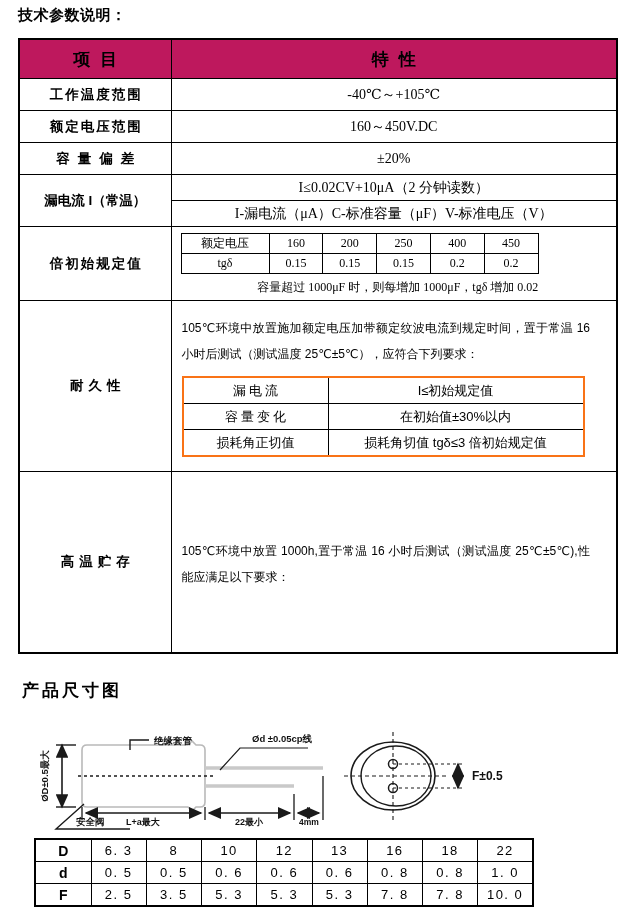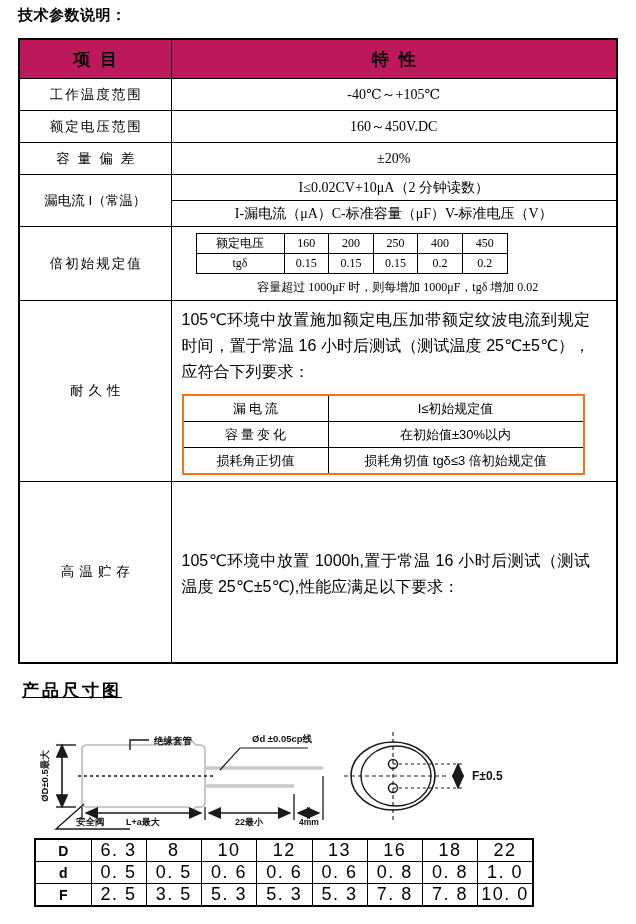--- a/index.html
+++ b/index.html
@@ -44,21 +44,21 @@
     text-align: center;
     font-size: 17px;
     font-weight: bold;
     letter-spacing: 10px;
     text-indent: 10px;
   }
 
   .item-cell {
     text-align: center;
     font-size: 13.5px;
-    font-weight: normal;
+    font-weight: bold;
     letter-spacing: 2px;
     text-indent: 2px;
     padding: 4px 2px;
     margin-left: 12px;
   }
   .item-sp { letter-spacing: 5px; text-indent: 5px; }
   .item-sp2 { letter-spacing: 8px; text-indent: 8px; }
   .item-tight { letter-spacing: 0px; text-indent: 0; }
 
   .val-cell {
@@ -70,43 +70,43 @@
   .r-temp, .r-volt, .r-tol { height: 31px; }
 
   .leak-a { height: 25px; }
   .leak-b { height: 25px; }
 
   
   .tgd-wrap { padding: 6px 0 4px 8px; }
   .tgd-table {
     border-collapse: collapse;
     table-layout: fixed;
-    width: 312px;
-    margin: 0 auto 0 16px;
+    width: 358px;
+    margin: 0 auto 0 1px;
     border: 1px solid #000;
   }
   .tgd-table td {
     border: 1px solid #000;
     text-align: center;
     font-family: "Liberation Serif", "DejaVu Serif", serif;
     font-size: 12px;
     height: 19px;
     padding: 0;
   }
   .tgd-lbl { width: 88px; }
   .tgd-note {
     text-align: center;
     font-size: 12px;
     padding-top: 5px;
     font-family: "Liberation Serif", "DejaVu Serif", serif;
   }
 
   
   .para {
-    font-size: 16px;
+    font-size: 12px;
     line-height: 26px;
     padding: 6px 26px 2px 10px;
     text-align: justify;
   }
 
   .sub-table {
     border-collapse: collapse;
     table-layout: fixed;
     width: 403px;
     margin: 7px 0 6px 10px;
@@ -126,21 +126,20 @@
   .dur-cell { height: 170px; }
   .hts-cell { height: 180px; }
 
   
   .dim-title {
     position: absolute;
     left: 22px; top: 679px;
     font-size: 17px;
     font-weight: bold;
     letter-spacing: 3px;
-    text-decoration: underline;
   }
 
   .diagram {
     position: absolute;
     left: 18px; top: 708px;
     width: 600px; height: 122px;
   }
 
   
   .dim-table {
@@ -148,21 +147,21 @@
     left: 34px; top: 838px;
     width: 500px;
     border-collapse: collapse;
     table-layout: fixed;
     border: 2px solid #000;
   }
   .dim-table td {
     border: 1px solid #000;
     text-align: center;
     height: 21px;
-    font-size: 18px;
+    font-size: 13px;
     font-family: "Liberation Sans", sans-serif;
     letter-spacing: 1.5px;
     padding: 0;
   }
   .dim-table td.hdrcell {
     width: 56px;
     font-weight: bold;
     font-size: 14px;
     letter-spacing: 0;
   }

